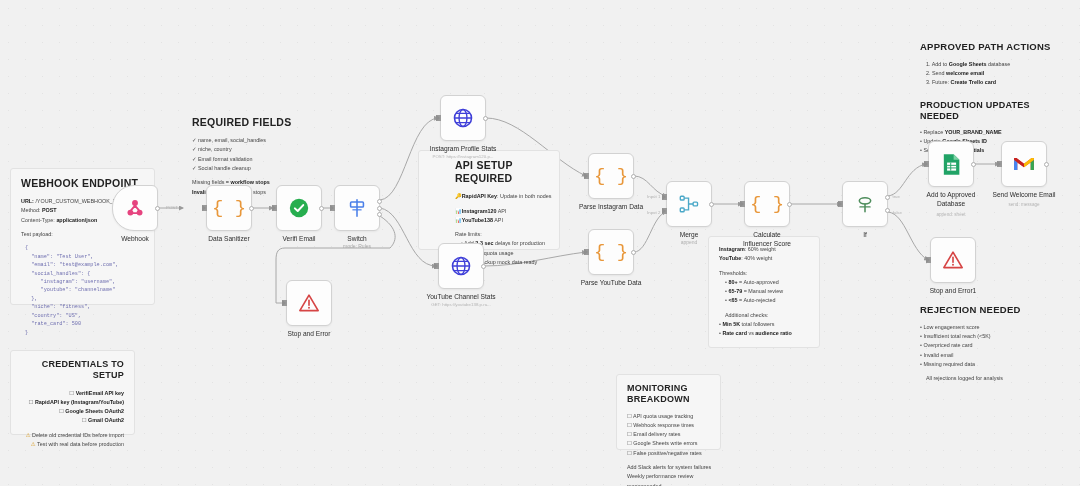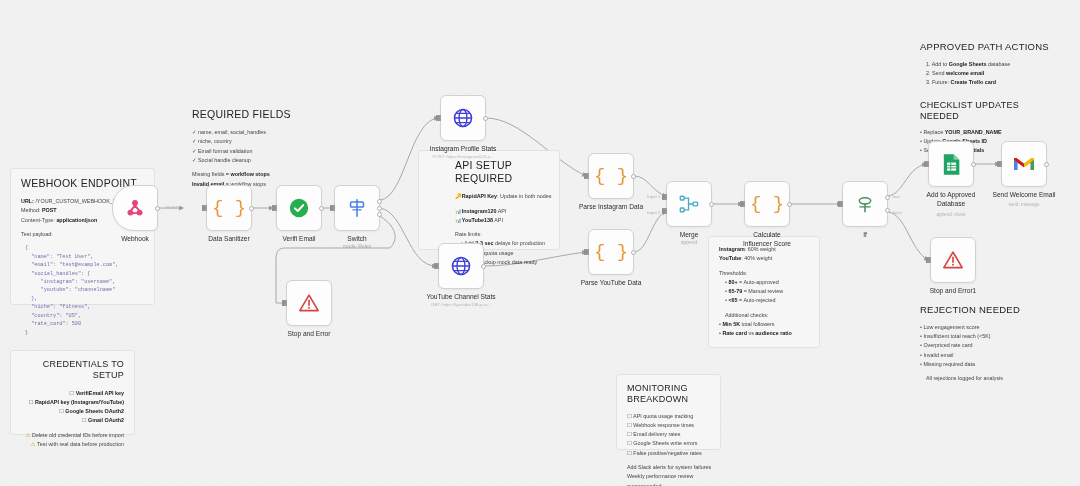--- a/index.html
+++ b/index.html
@@ -28,21 +28,21 @@
   .note {
     position: absolute;
     background: #f6f6f6;
     border: 1px solid #e2e2e2;
     border-radius: 3px;
     padding: 8px 10px;
     color: #3c3c3c;
   }
   .note.plain { background: transparent; border: none; }
   .note h3 {
-    font-size: 10.5px; font-weight: 400; letter-spacing: .25px;
+    font-size: 10.5px; font-weight: 700; letter-spacing: .25px;
     color: #222; margin-bottom: 7px; line-height: 1.25;
   }
   .note .ln { font-size: 5.4px; line-height: 1.72; color: #454545; white-space: nowrap; }
   .note .ln b { font-weight: 700; color: #1b1b1b; }
   .note .gap { height: 5px; }
   .note .ind { padding-left: 6px; }
 
   .bullet::before { content: "• "; color: #555; }
   .check::before  { content: "✓ "; color: #4a4a4a; }
   .box::before    { content: "☐ "; color: #666; }
@@ -188,21 +188,21 @@
     <h3 style="font-size:9px;">CREDENTIALS TO SETUP</h3>
     <div class="ln box"><b>VerifiEmail API key</b></div>
     <div class="ln box"><b>RapidAPI key (Instagram/YouTube)</b></div>
     <div class="ln box"><b>Google Sheets OAuth2</b></div>
     <div class="ln box"><b>Gmail OAuth2</b></div>
     <div class="gap"></div>
     <div class="ln warn">Delete old credential IDs before import</div>
     <div class="ln warn">Test with real data before production</div>
   </div>
 
-  <div class="note plain" style="left:182px; top:100px; width:150px; height:72px;">
+  <div class="note plain" style="left:182px; top:108px; width:150px; height:72px;">
     <h3>REQUIRED FIELDS</h3>
     <div class="ln check">name, email, social_handles</div>
     <div class="ln check">niche, country</div>
     <div class="ln check">Email format validation</div>
     <div class="ln check">Social handle cleanup</div>
     <div class="gap"></div>
     <div class="ln">
       <span>Missing fields</span><b> = workflow stops</b>
     </div>
     <div class="ln">
@@ -266,21 +266,21 @@
     </div>
     <div class="ln num2 ind">
       <span>Send </span><b>welcome email</b>
     </div>
     <div class="ln num3 ind">
       <span>Future: </span><b>Create Trello card</b>
     </div>
   </div>
 
   <div class="note plain" style="left:910px; top:92px; width:160px; height:45px;">
-    <h3 style="font-size:9px; margin-bottom:5px;">CHECKLIST UPDATES NEEDED</h3>
+    <h3 style="font-size:9px; margin-bottom:5px;">PRODUCTION UPDATES NEEDED</h3>
     <div class="ln bullet">
       <span>Replace </span><b>YOUR_BRAND_NAME</b>
     </div>
     <div class="ln bullet">
       <span>Update </span><b>Google Sheets ID</b>
     </div>
     <div class="ln bullet">
       <span>Set up </span><b>email credentials</b>
     </div>
   </div>

